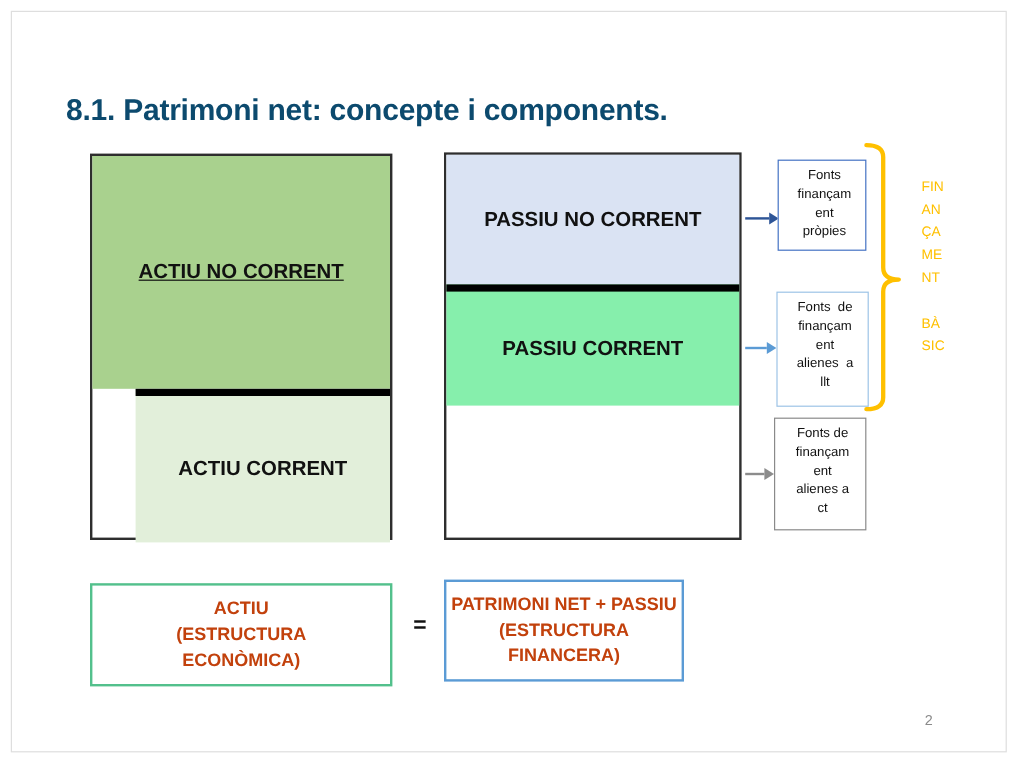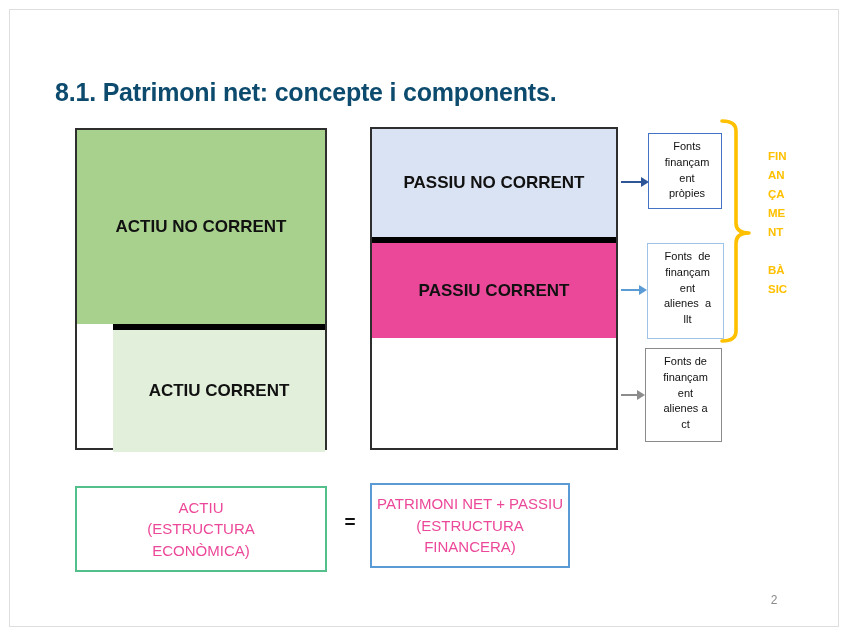--- a/index.html
+++ b/index.html
@@ -36,29 +36,29 @@
   .note {
     position:absolute; box-sizing:border-box; background:#fff;
     border:1.6px solid #999; padding:5px 6px 4px 10px;
     font-size:11px; line-height:15.8px; white-space:pre-wrap; color:#111;text-align:center;
   }
 
   .brace-svg { position:absolute; left:712px; top:114px; }
 
   .brace-label {
     position:absolute; left:768px; top:147px; width:36px;
-    font-size:11.5px; font-weight:700; line-height:19px;
+    font-size:11.5px; font-weight:400; line-height:19px;
     white-space:pre-wrap; color:#FFC000;
   }
 
   
   .eq-box {
     position:absolute; box-sizing:border-box; background:#fff;
     display:flex; align-items:center; justify-content:center; text-align:center;
-    font-size:15px; font-weight:400; line-height:21.5px; white-space:pre-wrap; color:#ec4899;
+    font-size:15px; font-weight:700; line-height:21.5px; white-space:pre-wrap; color:#c2410c;
   }
   .eq-left  { left:75px;  top:486px; width:252px; height:86px; border:2px solid #53C08C; }
   .eq-right { left:370px; top:483px; width:200px; height:85px; border:2.5px solid #5B9BD5; }
   .eq-op {
     position:absolute; left:338px; top:511px; width:24px; text-align:center;
     font-size:19px; font-weight:700; color:#111;
   }
 
   .page-num {
     position:absolute; left:764px; top:593px; width:20px; text-align:center;
@@ -67,33 +67,33 @@
 </style>
 </head>
 <body>
 
 <div class="slide">
   <div class="slide-frame"></div>
 
   <div class="title">8.1. Patrimoni net: concepte i components.</div>
 
   <div class="col assets-col">
-    <div class="seg" style="height: 194px; background: rgb(169, 209, 142);">
+    <div class="seg" style="height: 194px; background: rgb(169, 209, 142); text-decoration: underline;">
       <span>ACTIU NO CORRENT</span>
     </div>
     <div class="seg" style="height: 128px; background: rgb(226, 239, 218); margin-left: 36px;">
       <span>ACTIU CORRENT</span>
     </div>
   </div>
 
   <div class="col liab-col">
     <div class="seg" style="height: 108px; background: rgb(218, 227, 243);">
       <span>PASSIU NO CORRENT</span>
     </div>
-    <div class="seg" style="height: 101px; background: #ec4899;">
+    <div class="seg" style="height: 101px; background: #86efac;">
       <span>PASSIU CORRENT</span>
     </div>
   </div>
 
   <div class="arrow" style="left: 621px; top: 181px; width: 20px; --c: #2E5597;"></div>
   <div class="arrow" style="left: 621px; top: 289px; width: 18px; --c: #5B9BD5;"></div>
   <div class="arrow" style="left: 621px; top: 394px; width: 16px; --c: #8C8C8C;"></div>
 
   <div class="note" style="left: 648px; top: 133px; width: 74px; height: 76px; border-color: rgb(68, 114, 196);">Fonts
 finançam

